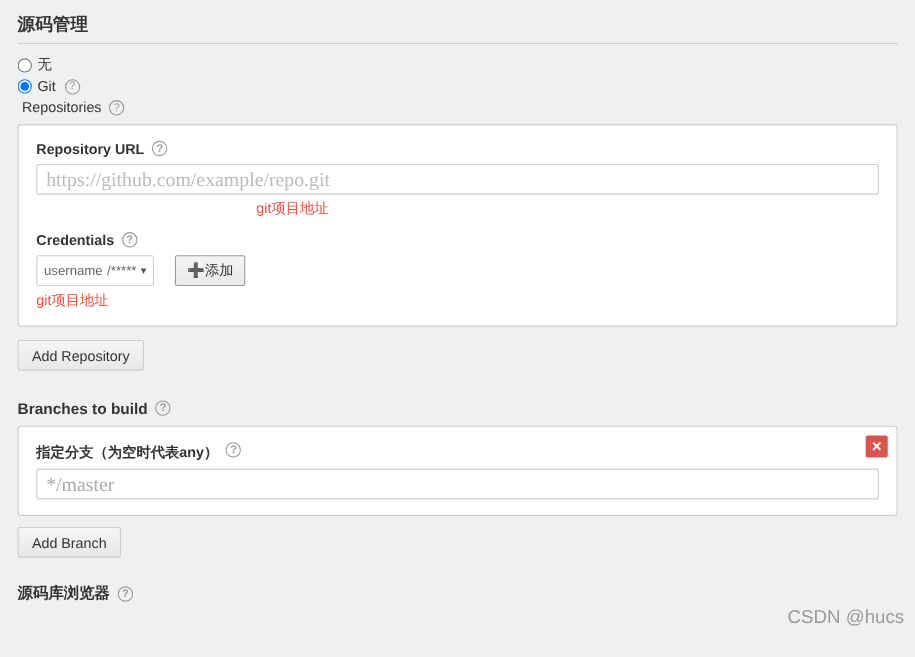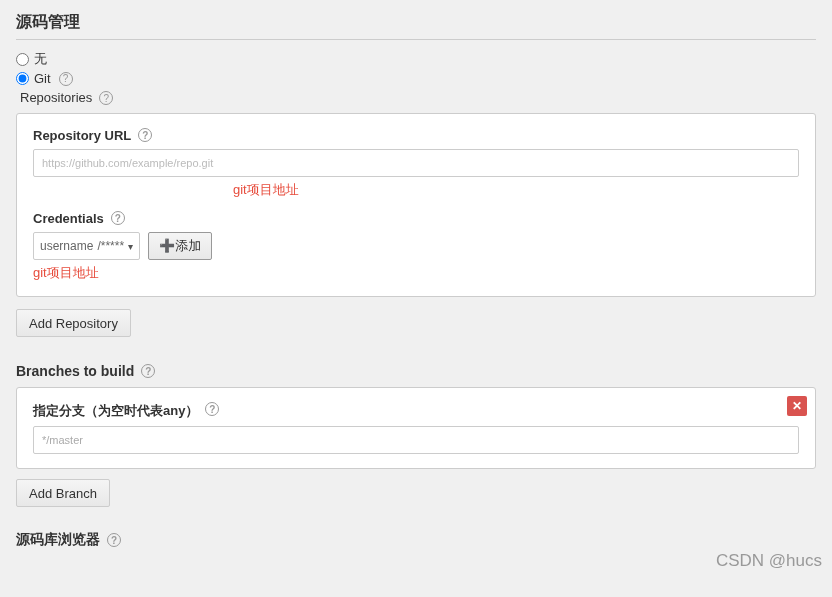--- a/index.html
+++ b/index.html
@@ -74,35 +74,36 @@
       font-weight: bold;
       margin-bottom: 6px;
       gap: 4px;
     }
     .text-input {
       width: 100%;
       height: 28px;
       border: 1px solid #ccc;
       border-radius: 2px;
       padding: 0 8px;
-      font-size: 11px;
+      font-size: 18px;
       color: #aaa;
       background: #fff;
       outline: none;
+      font-family: Liberation Serif, serif;
     }
     .annotation-text {
       color: #e74c3c;
       font-size: 13px;
       margin-top: 4px;
       margin-left: 200px;
     }
     .credentials-row {
       display: flex;
       align-items: flex-start;
-      gap: 8px;
+      gap: 19px;
       margin-top: 6px;
     }
     .cred-select {
       display: flex;
       align-items: center;
       border: 1px solid #ccc;
       border-radius: 2px;
       background: #fff;
       height: 28px;
       padding: 0 6px;

